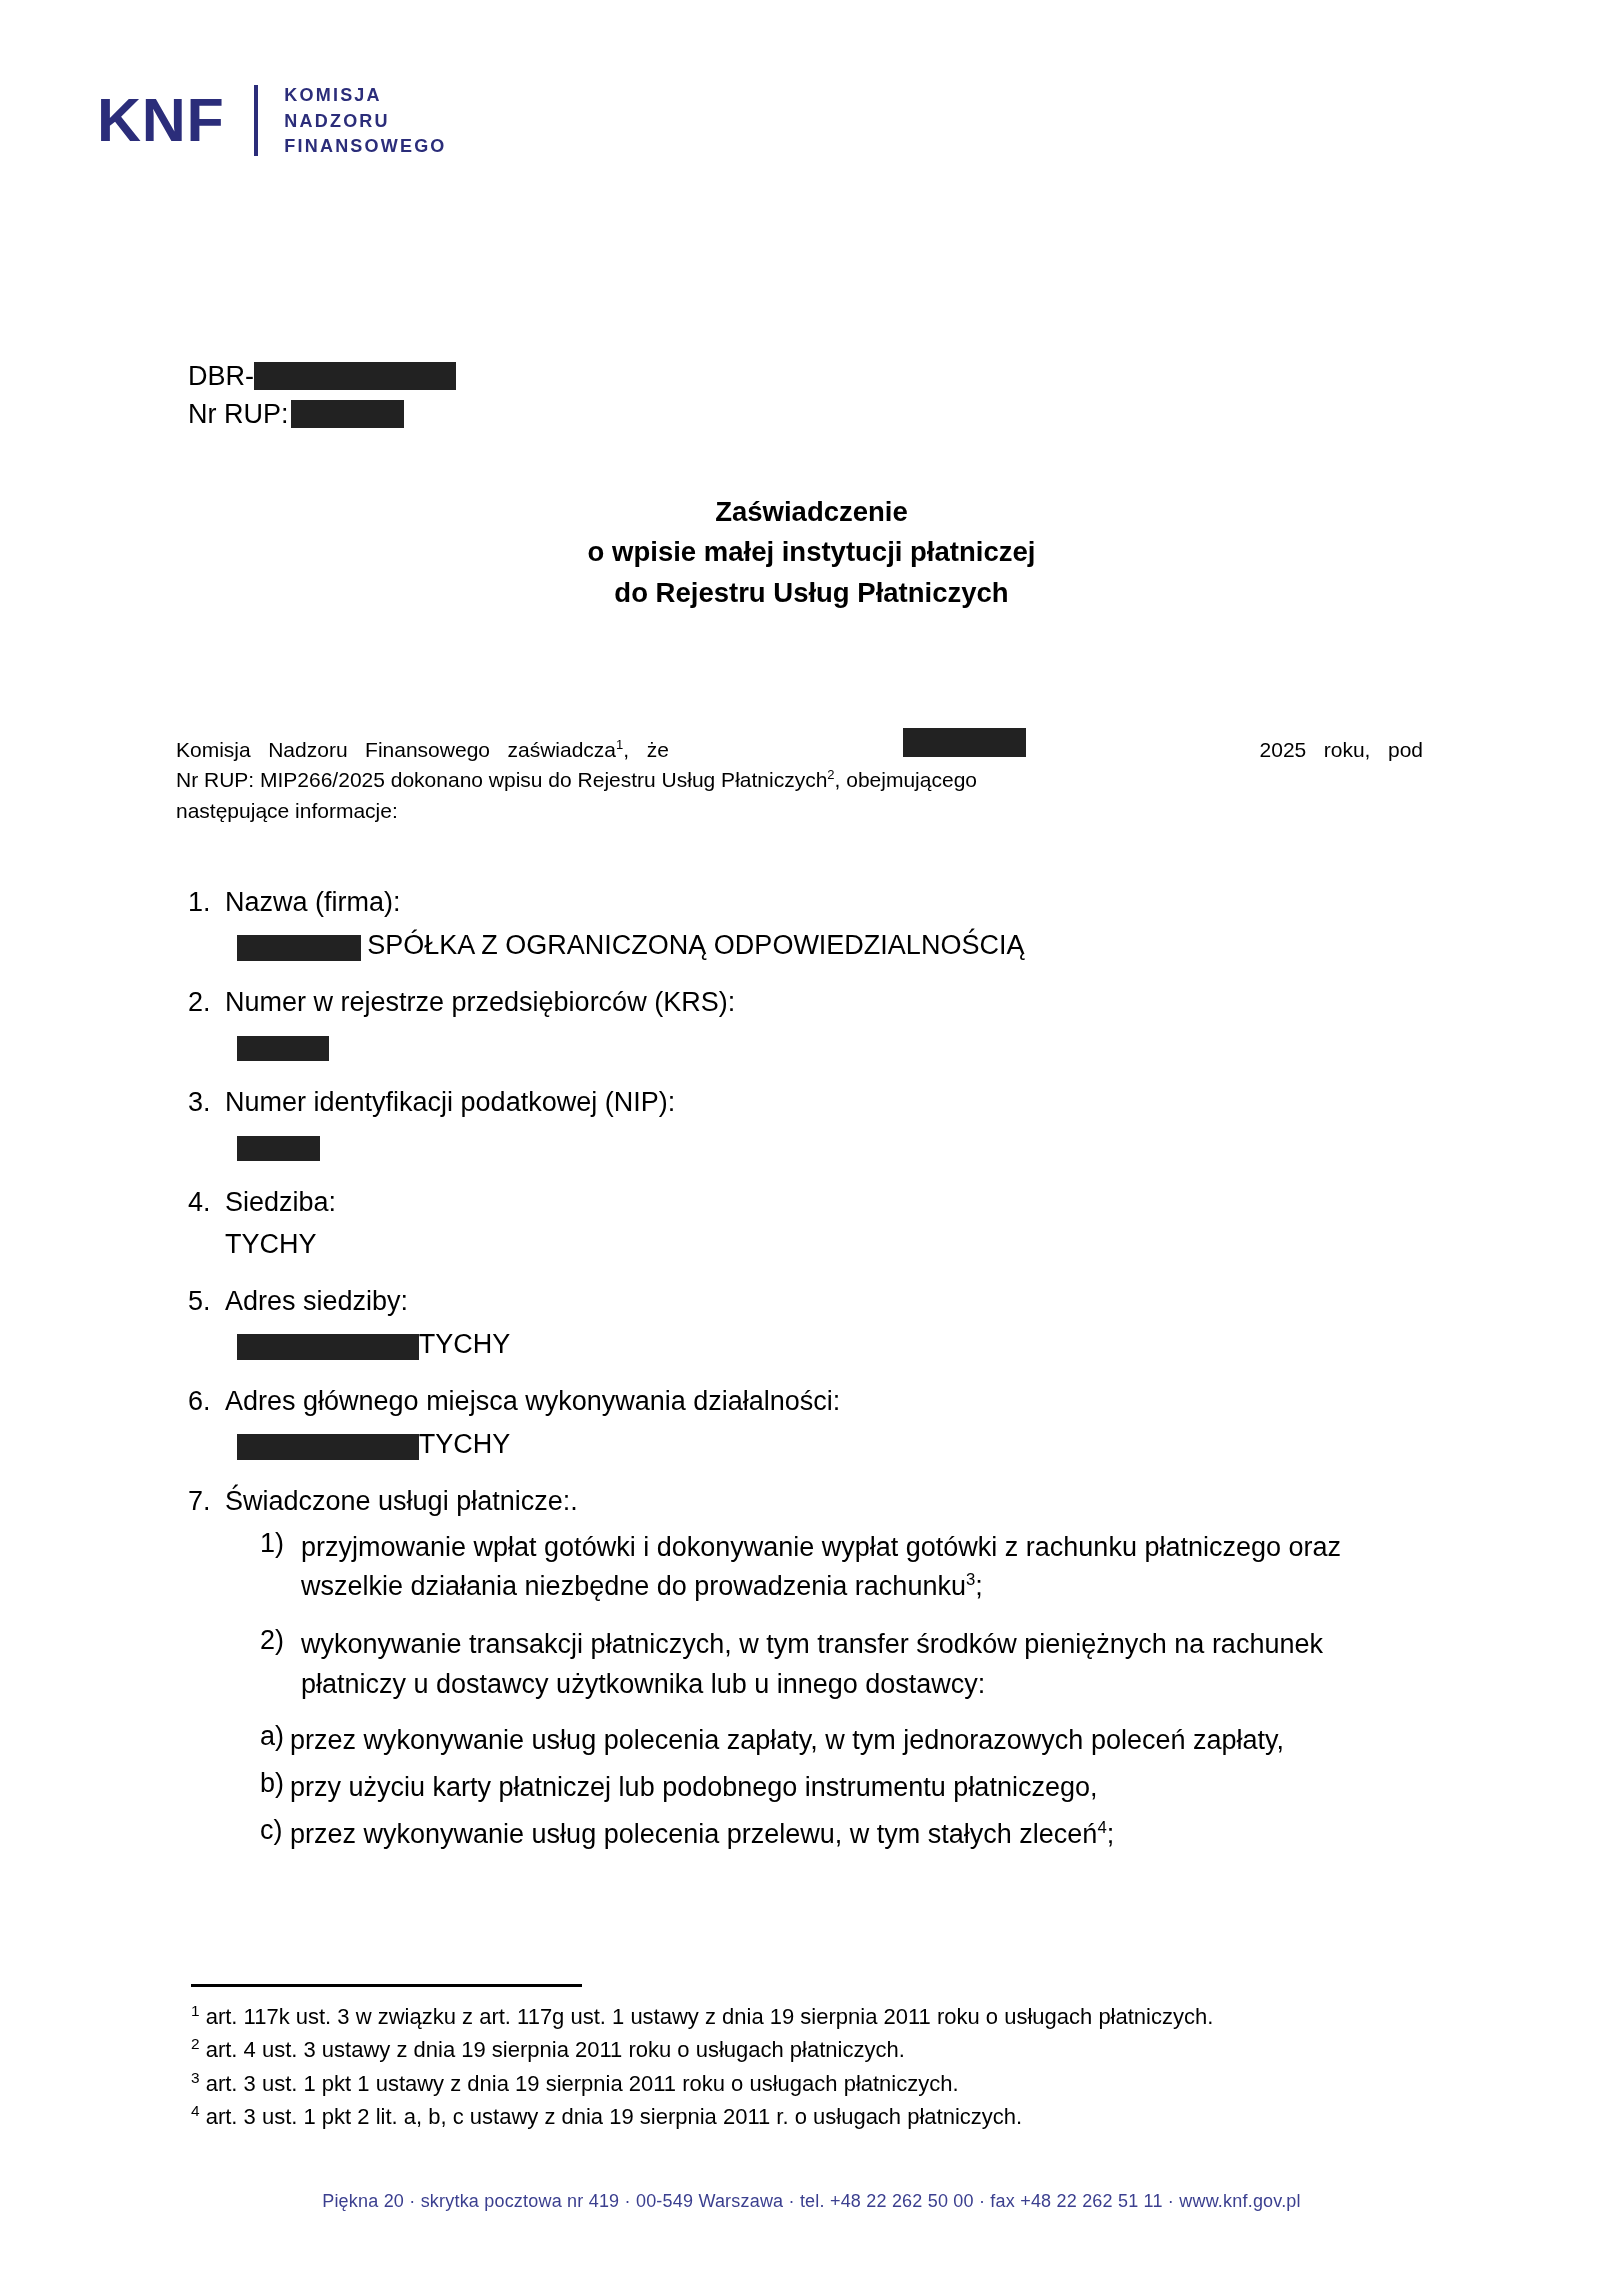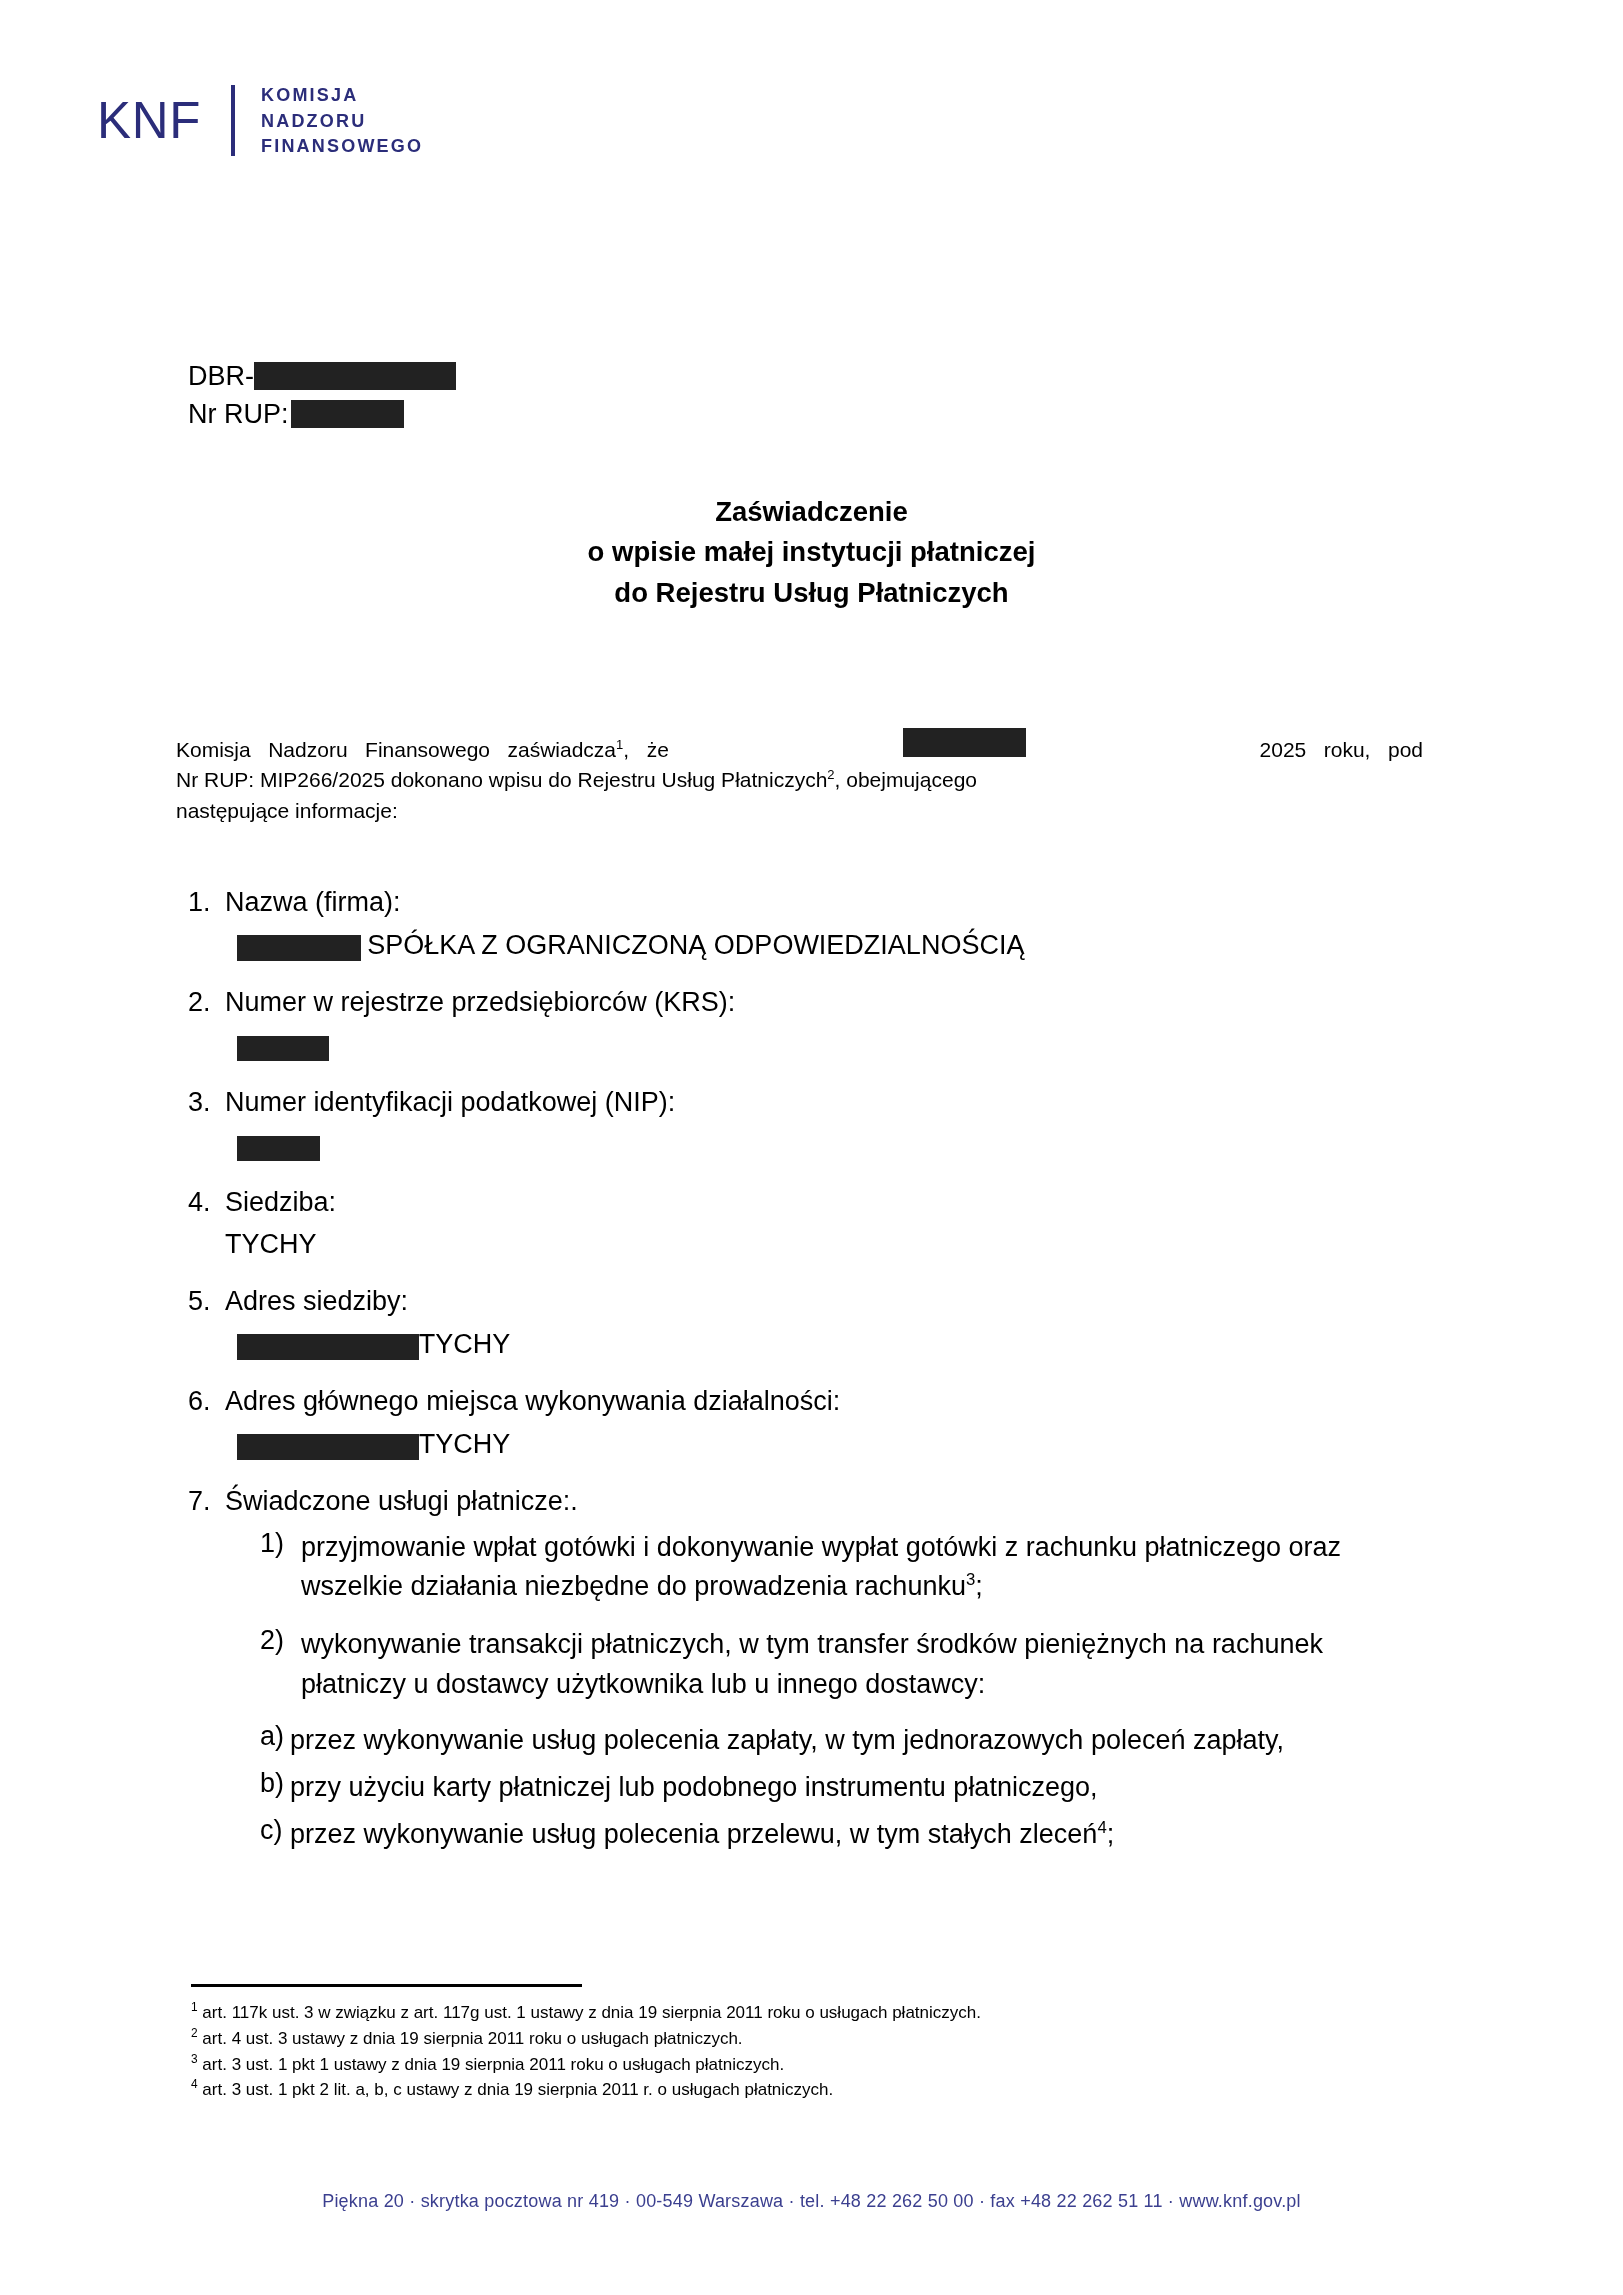--- a/index.html
+++ b/index.html
@@ -20,22 +20,22 @@
   
   .logo {
     position: absolute;
     left: 97px;
     top: 85px;
     display: flex;
     align-items: center;
     gap: 0;
   }
   .logo-mark {
-    font-size: 51px;
-    font-weight: 400;
+    font-size: 61px;
+    font-weight: 700;
     letter-spacing: 0.7px;
     color: #2b2d7a;
     line-height: 1;
     font-family: "Liberation Sans", sans-serif;
   }
   .logo-divider {
     width: 3.9px;
     height: 71px;
     background: #2b2d7a;
     margin: 0 26px 0 30px;
@@ -187,21 +187,21 @@
     top: 1984px;
     width: 391px;
     height: 3.3px;
     background: #000000;
   }
   .footnotes {
     position: absolute;
     left: 191px;
     top: 2000px;
     width: 1243px;
-    font-size: 17px;
+    font-size: 22px;
     line-height: 1.52;
   }
   .footnote {
     white-space: pre;
   }
   .footnote sup {
     font-size: 0.70em;
   }
 
   

